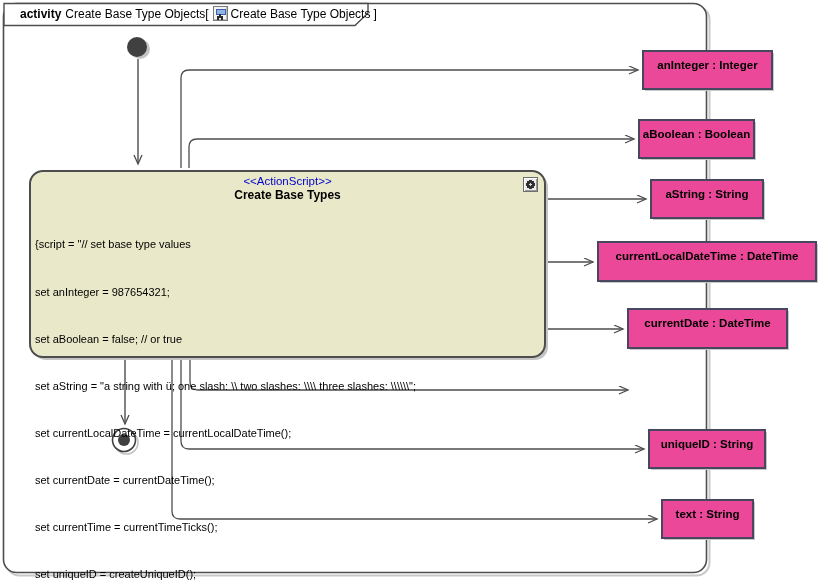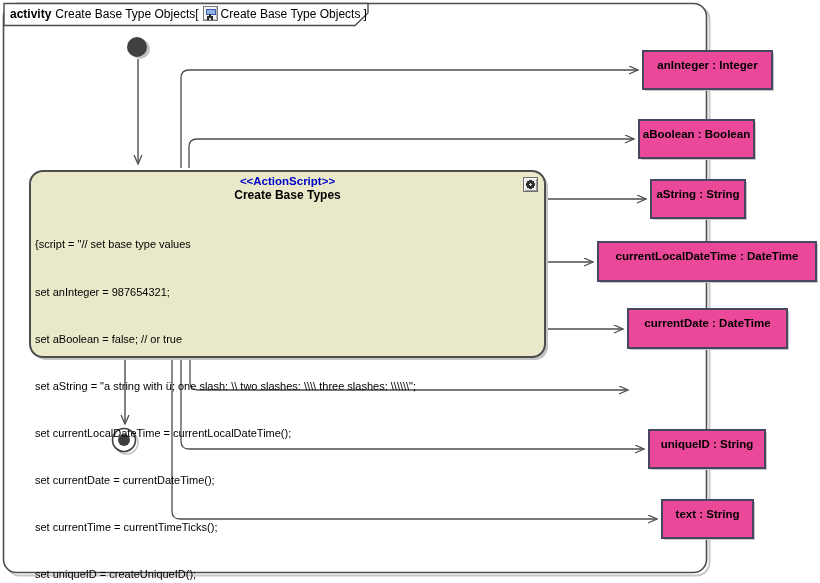--- a/index.html
+++ b/index.html
@@ -7,57 +7,57 @@
     position:relative;width:820px;height:583px;background:#ffffff;overflow:hidden;
     font-family:"Liberation Sans", sans-serif;color:#000;
   }
   #bg-svg{position:absolute;left:0;top:0;width:820px;height:583px;z-index:0;}
 
   
   .frame-title{
     position:absolute;left:10px;top:6px;z-index:3;font-size:12px;white-space:nowrap;
     display:flex;align-items:center;
   }
-  .frame-title b{font-weight:bold;}
+  .frame-title b{font-weight:bold;margin-left:10px;}
   .frame-title .t{margin-left:4px;}
   .dgm-icon{
     position:relative;display:inline-block;width:13px;height:13px;margin:0 3px 0 4px;
     background:#f4f4f4;border:1px solid #7a7a7a;box-shadow:inset -1px -1px 0 #bdbdbd;
   }
   .dgm-icon::before{content:"";position:absolute;left:2px;top:2px;width:8px;height:4px;
     background:#8fb4e3;border:1px solid #3a5fae;}
   .dgm-icon::after{content:"";position:absolute;left:5px;top:7px;width:2px;height:4px;
     background:#2a2a2a;box-shadow:-2px 2px 0 0 #2a2a2a,2px 2px 0 0 #2a2a2a;}
 
   
   .action-box{
     position:absolute;left:29px;top:170px;width:517px;height:188px;z-index:2;
     background:#E9E9C9;border:2px solid #4d4d4d;border-radius:14px;
     box-shadow:3px 3px 0 -1px #c4c4c4;box-sizing:border-box;
   }
-  .action-box .stereo{margin-top:3px;text-align:center;font-size:11.5px;color:#0000CD;font-weight:bold;}
+  .action-box .stereo{margin-top:3px;text-align:center;font-size:11.5px;color:#0000CD;}
   .action-box .name{text-align:center;font-size:12px;font-weight:bold;margin-top:1px;}
   .action-box .code{margin-top:4px;padding-left:4px;font-size:11px;line-height:15.7px;white-space:pre;}
   .behavior-icon{
     position:absolute;right:6px;top:5px;width:13px;height:13px;
     border:1px solid #6e6e6e;background:
       radial-gradient(circle at 6.5px 6.5px,#d8d8d8 0 1.2px,#303030 1.2px 4.4px,rgba(0,0,0,0) 4.4px),
       #ececec;
     box-shadow:inset 1px 1px 0 #ffffff, inset -1px -1px 0 #9c9c9c;
   }
 
   
   .param{
     position:absolute;z-index:2;background:#ec4899;border:2px solid #474760;
     box-sizing:border-box;text-align:center;font-size:11.5px;font-weight:bold;
     padding-top:7px;white-space:nowrap;box-shadow:2px 2px 0 -1px #c8c8c8;
   }
   #p0{left:642px;top:50px;width:131px;height:40px;}
   #p1{left:638px;top:119px;width:117px;height:40px;}
-  #p2{left:650px;top:179px;width:96px;height:40px;}
+  #p2{left:650px;top:179px;width:114px;height:40px;}
   #p3{left:597px;top:241px;width:220px;height:41px;}
   #p4{left:627px;top:308px;width:161px;height:41px;}
   #p5{left:632px;top:369px;width:149px;height:41px;}
   #p6{left:648px;top:429px;width:118px;height:40px;}
   #p7{left:661px;top:499px;width:93px;height:40px;}
 </style>
 </head>
 <body>
 
 <div id="canvas">

